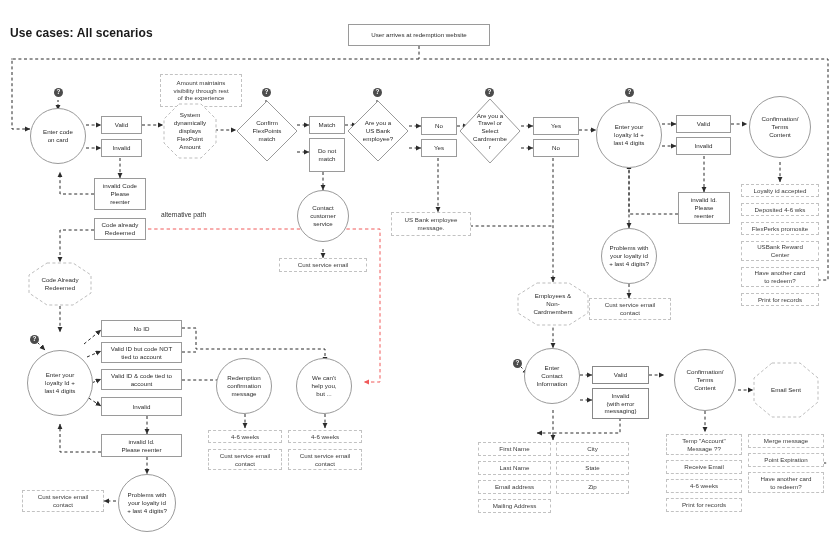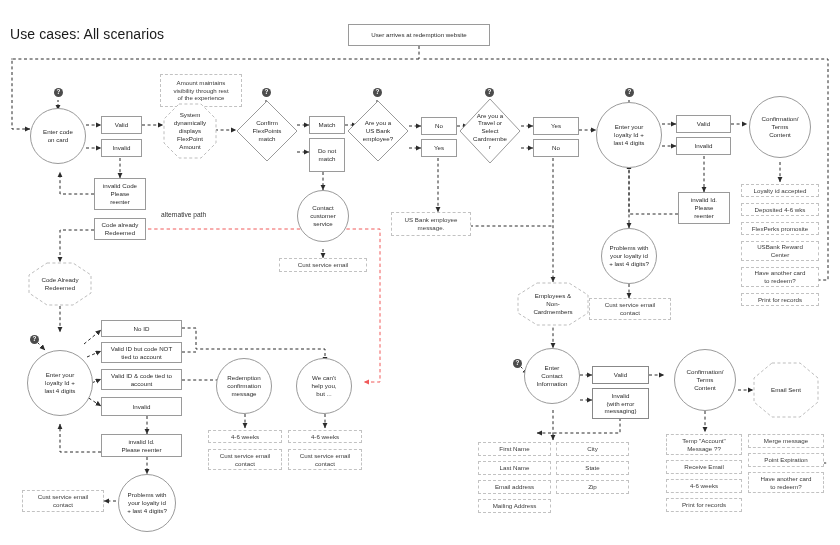--- a/index.html
+++ b/index.html
@@ -11,22 +11,22 @@
   #canvas{
     position:relative;
     width:840px;height:545px;
     overflow:hidden;
     background:#fff;
   }
   #wires{position:absolute;left:0;top:0;width:840px;height:545px;pointer-events:none;}
 
   .title{
     position:absolute;
-    font-size:14px;
-    font-weight:normal;
+    font-size:12px;
+    font-weight:bold;
     color:#1a1a1a;
     letter-spacing:.1px;
     white-space:nowrap;
   }
   .caption{
     position:absolute;
     font-size:6.6px;
     color:#333;
     white-space:nowrap;
   }

